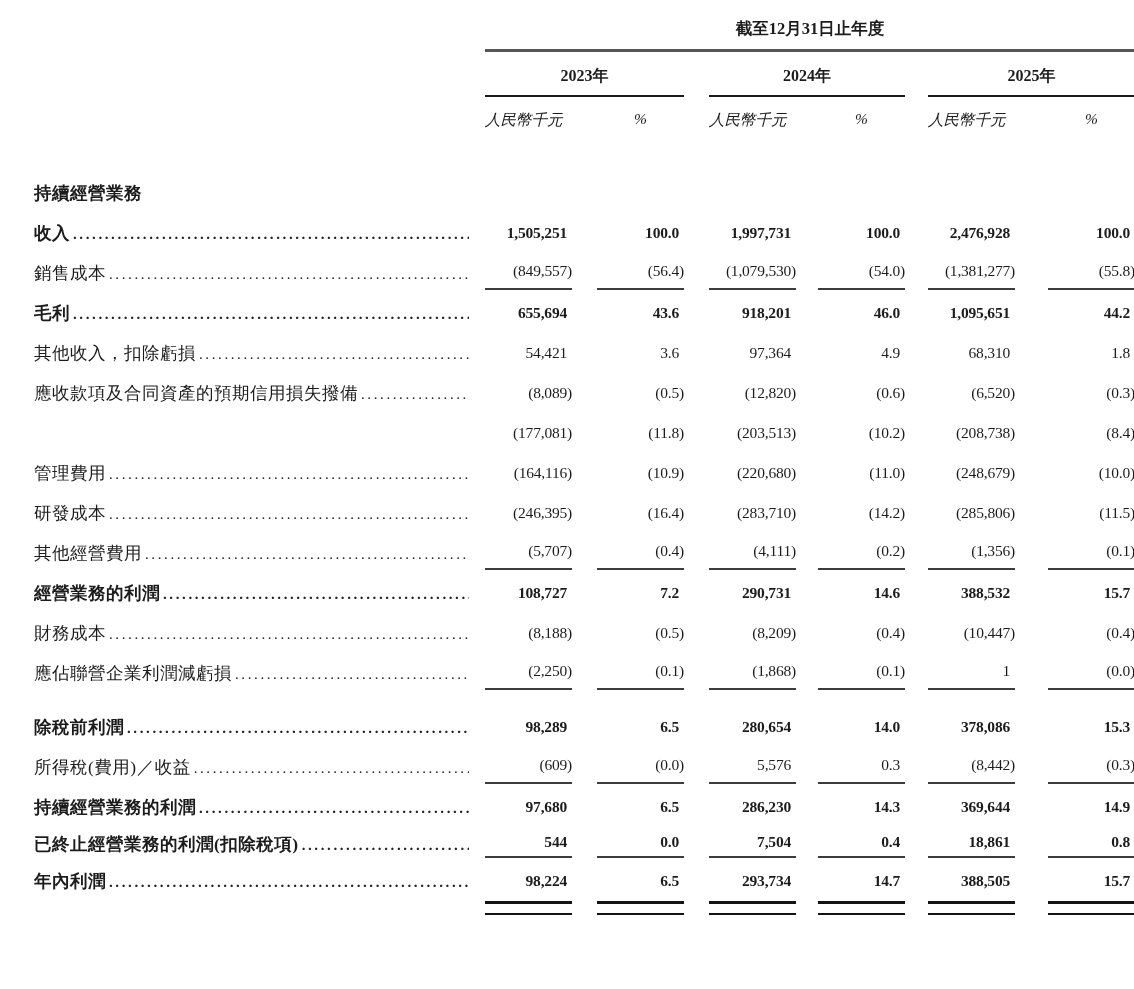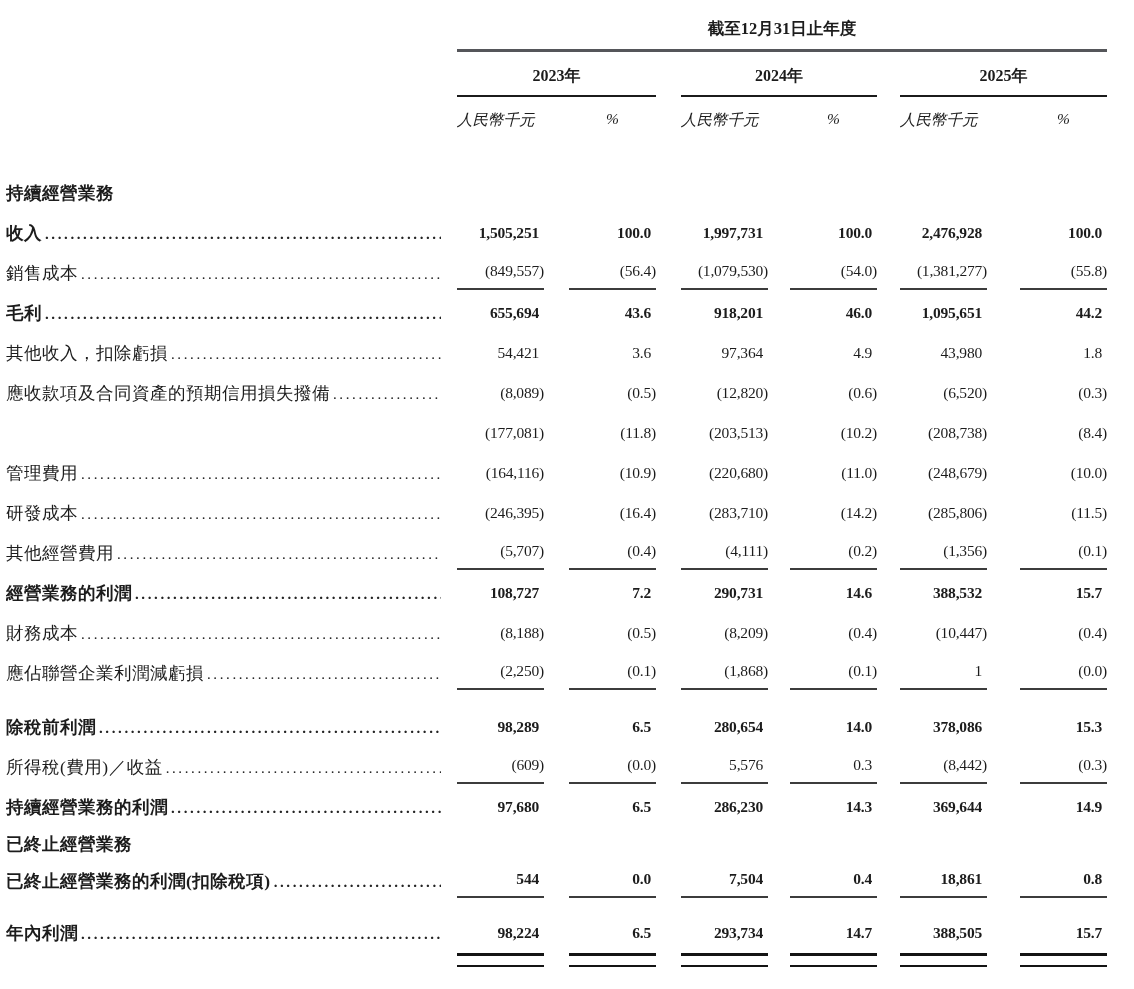--- a/index.html
+++ b/index.html
@@ -5,21 +5,21 @@
   html,body { margin:0; padding:0; background:#ffffff; }
   body {
     width:1134px; height:989px;
     font-family:"Liberation Serif","DejaVu Serif",serif;
     color:#1c1c1c;
     -webkit-font-smoothing:antialiased;
   }
   .page {
     box-sizing:border-box;
     width:1134px; height:989px;
-    padding:18px 11px 0 0;
+    padding:18px 11px 0 28px;
     overflow:hidden;
     background:#fff;
   }
   .grid {
     display:grid;
     grid-template-columns:441px 16px 87px 25px 87px 25px 87px 22px 87px 23px 87px 33px 87px;
   }
   
   .hdr-title {
     grid-column:3/14;
@@ -164,21 +164,21 @@
   </div>
       <div class="grid t-row">
     <div class="label-cell">
       <span class="lbl">其他收入，扣除虧損</span>
       <span class="leader"></span>
     </div>
     <div class="cell c1 pos">54,421</div>
     <div class="cell c2 pos">3.6</div>
     <div class="cell c3 pos">97,364</div>
     <div class="cell c4 pos">4.9</div>
-    <div class="cell c5 pos">43,980</div>
+    <div class="cell c5 pos">68,310</div>
     <div class="cell c6 pos">1.8</div>
   </div>
       <div class="grid t-row">
     <div class="label-cell">
       <span class="lbl">應收款項及合同資產的預期信用損失撥備</span>
       <span class="leader"></span>
     </div>
     <div class="cell c1">(8,089)</div>
     <div class="cell c2">(0.5)</div>
     <div class="cell c3">(12,820)</div>
@@ -294,27 +294,20 @@
     <div class="label-cell">
       <span class="lbl">持續經營業務的利潤</span>
       <span class="leader"></span>
     </div>
     <div class="cell c1 pos">97,680</div>
     <div class="cell c2 pos">6.5</div>
     <div class="cell c3 pos">286,230</div>
     <div class="cell c4 pos">14.3</div>
     <div class="cell c5 pos">369,644</div>
     <div class="cell c6 pos">14.9</div>
-  </div>
-      <div class="grid t-row bold section">
-    <div class="label-cell">
-      <span class="lbl">已終止經營業務</span>
-
-    </div>
-
   </div>
       <div class="grid t-row bold">
     <div class="label-cell">
       <span class="lbl">已終止經營業務的利潤(扣除稅項)</span>
       <span class="leader"></span>
     </div>
     <div class="cell c1 pos u">544</div>
     <div class="cell c2 pos u">0.0</div>
     <div class="cell c3 pos u">7,504</div>
     <div class="cell c4 pos u">0.4</div>

